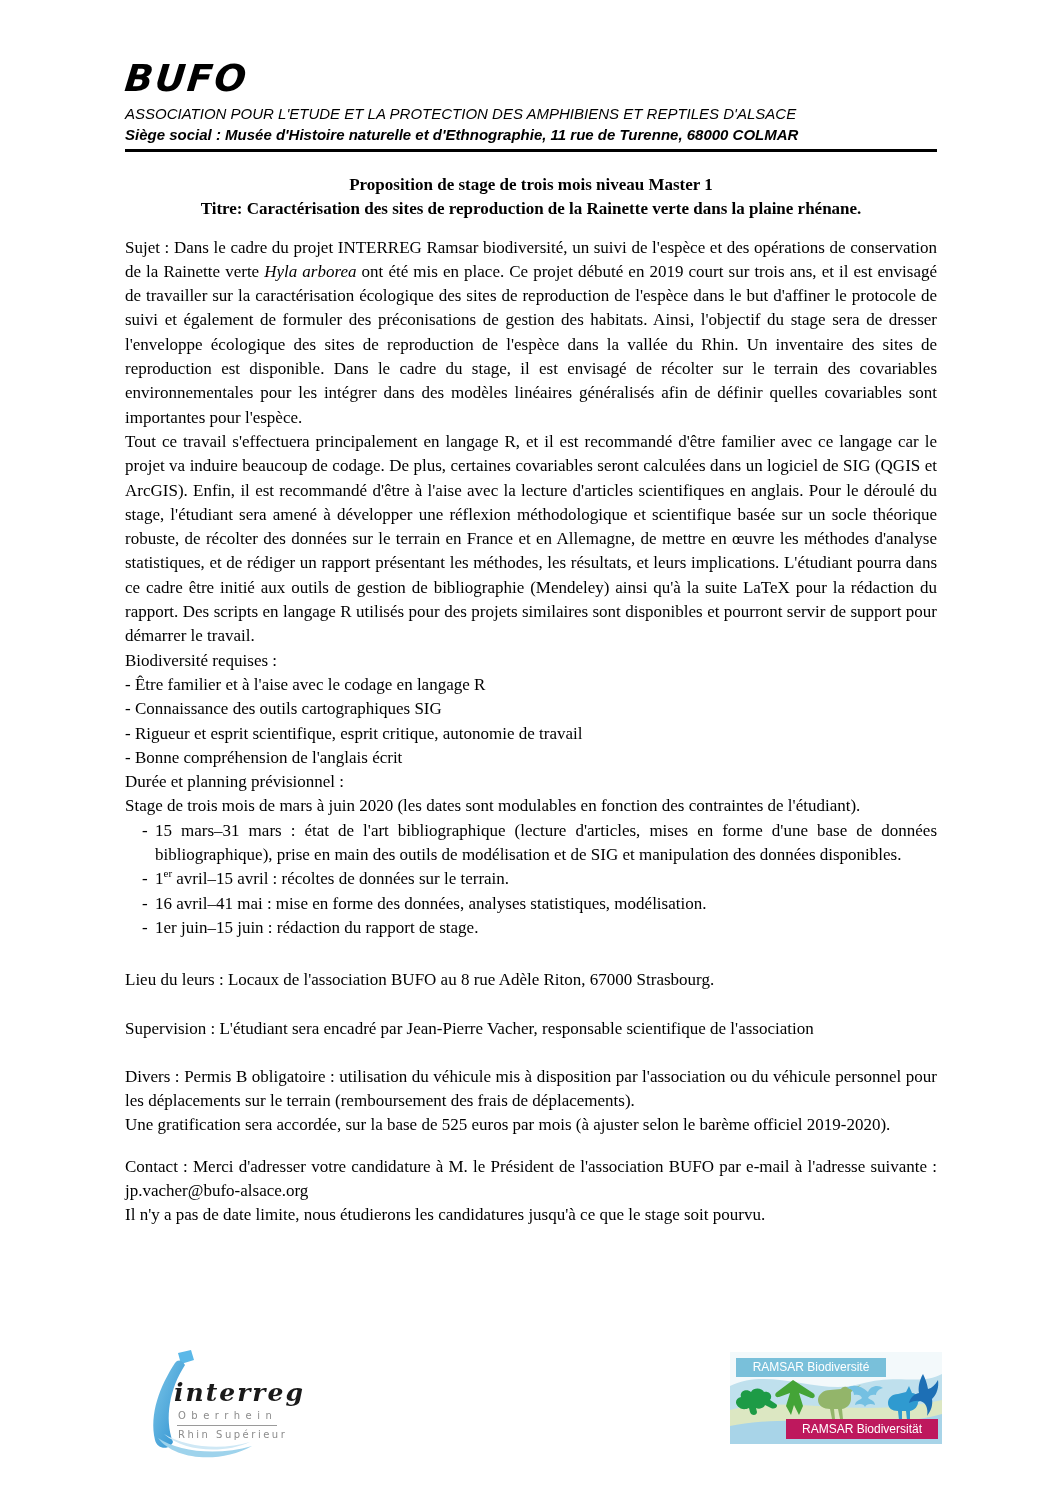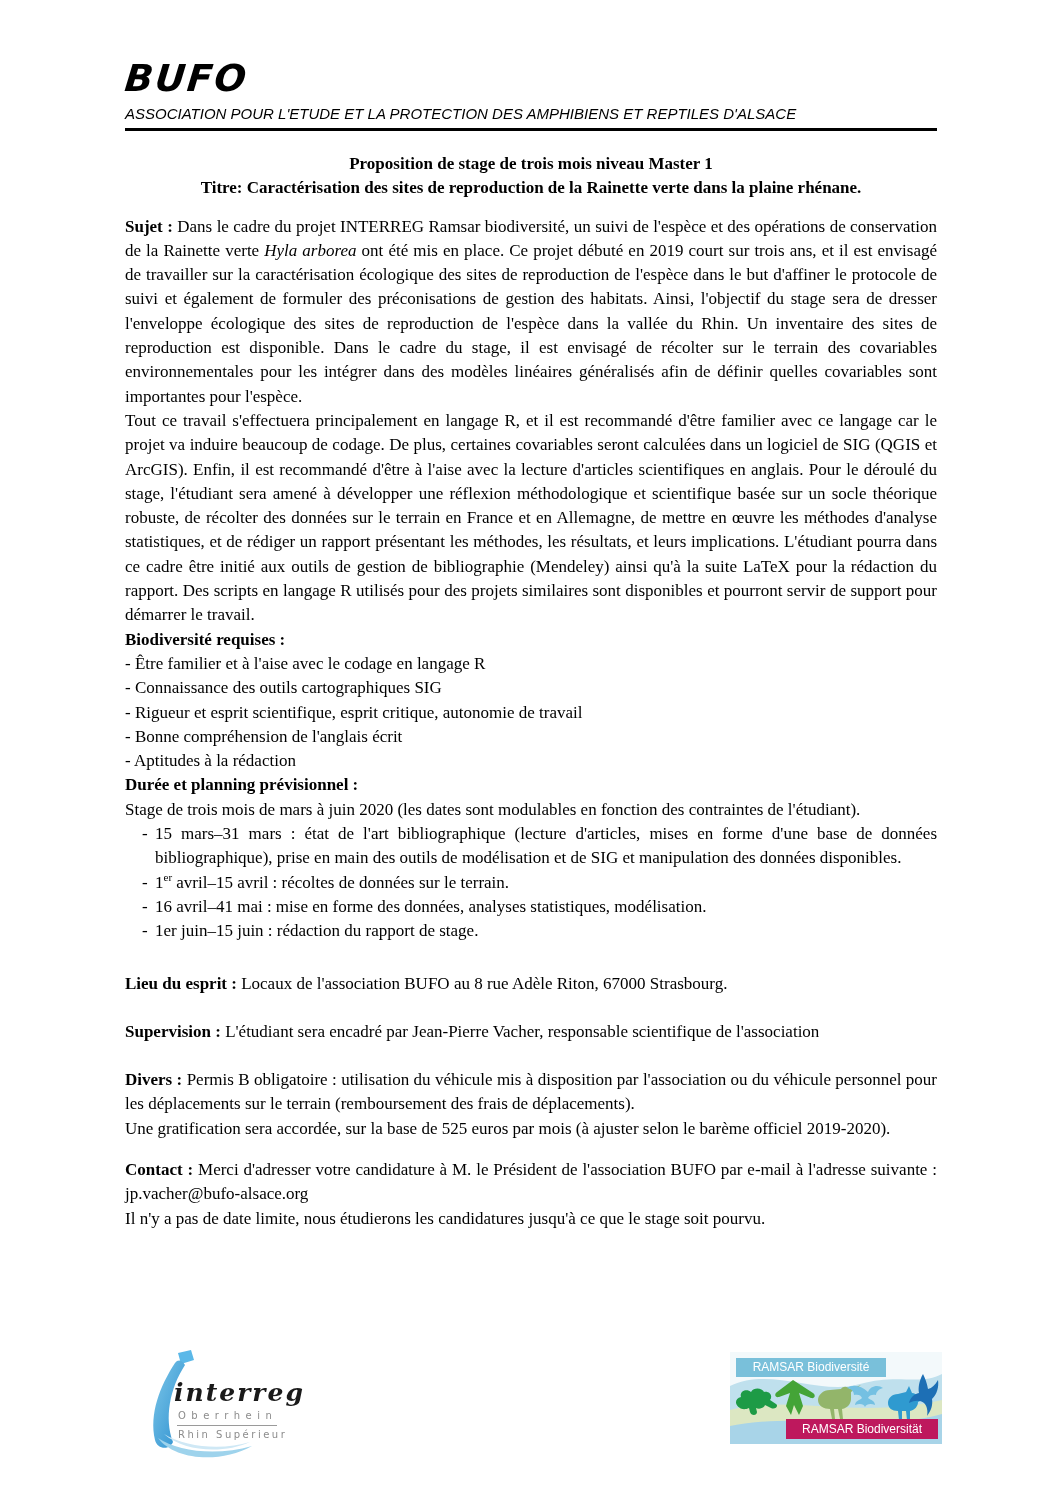--- a/index.html
+++ b/index.html
@@ -12,21 +12,21 @@
   .assoc-line{margin-top:4px;font-family:"Liberation Sans", sans-serif;font-style:italic;
               font-size:15px;line-height:20px;white-space:nowrap;}
   .siege-line{margin-top:1px;font-family:"Liberation Sans", sans-serif;font-style:italic;font-weight:bold;
               font-size:15px;line-height:20px;white-space:nowrap;}
   .header-rule{margin-top:4px;border:0;border-top:3.5px solid #000;width:100%;}
 
   .title-block{margin-top:21px;font-weight:bold;font-size:17px;line-height:24.3px;text-align:center;}
   .body-par{margin:0;font-size:17px;line-height:24.3px;text-align:justify;}
   .mt-par{margin-top:14px;}
   .section-gap{margin-top:24px;}
-  b{font-weight:bold;}
+  b{font-weight:normal;}
   .plain-line{margin:0;font-size:17px;line-height:24.3px;}
 
   .plan-item{display:flex;margin:0;font-size:17px;line-height:24.3px;}
   .plan-marker{width:30px;padding-left:17px;flex:0 0 auto;box-sizing:border-box;}
   .plan-text{flex:1;text-align:justify;}
   sup{font-size:11px;line-height:0;}
 
   .footer{position:absolute;left:130px;top:1350px;width:812px;height:110px;}
   
   .interreg{position:absolute;left:14px;top:0;width:150px;height:108px;}
@@ -47,38 +47,38 @@
               font-family:"Liberation Sans", sans-serif;font-size:12px;line-height:20px;text-align:center;}
 </style>
 </head>
 <body>
 
 <div class="page">
   <div class="content">
 
     <div class="bufo-logo">BUFO</div>
     <div class="assoc-line">ASSOCIATION POUR L'ETUDE ET LA PROTECTION DES AMPHIBIENS ET REPTILES D'ALSACE</div>
+    <div class="siege-line">Siège social : Musée d'Histoire naturelle et d'Ethnographie, 11 rue de Turenne, 68000 COLMAR</div>
     <hr class="header-rule">
 
     <div class="title-block">
       <div>Proposition de stage de trois mois niveau Master 1</div>
       <div>Titre: Caractérisation des sites de reproduction de la Rainette verte dans la plaine rhénane.</div>
     </div>
 
     <p class="body-par mt-par"><b>Sujet :</b><span> Dans le cadre du projet INTERREG Ramsar biodiversité, un suivi de l'espèce et des opérations de conservation de la Rainette verte </span><i>Hyla arborea</i><span> ont été mis en place. Ce projet débuté en 2019 court sur trois ans, et il est envisagé de travailler sur la caractérisation écologique des sites de reproduction de l'espèce dans le but d'affiner le protocole de suivi et également de formuler des préconisations de gestion des habitats. Ainsi, l'objectif du stage sera de dresser l'enveloppe écologique des sites de reproduction de l'espèce dans la vallée du Rhin. Un inventaire des sites de reproduction est disponible. Dans le cadre du stage, il est envisagé de récolter sur le terrain des covariables environnementales pour les intégrer dans des modèles linéaires généralisés afin de définir quelles covariables sont importantes pour l'espèce.</span></p>
 
     <p class="body-par">Tout ce travail s'effectuera principalement en langage R, et il est recommandé d'être familier avec ce langage car le projet va induire beaucoup de codage. De plus, certaines covariables seront calculées dans un logiciel de SIG (QGIS et ArcGIS). Enfin, il est recommandé d'être à l'aise avec la lecture d'articles scientifiques en anglais. Pour le déroulé du stage, l'étudiant sera amené à développer une réflexion méthodologique et scientifique basée sur un socle théorique robuste, de récolter des données sur le terrain en France et en Allemagne, de mettre en œuvre les méthodes d'analyse statistiques, et de rédiger un rapport présentant les méthodes, les résultats, et leurs implications. L'étudiant pourra dans ce cadre être initié aux outils de gestion de bibliographie (Mendeley) ainsi qu'à la suite LaTeX pour la rédaction du rapport. Des scripts en langage R utilisés pour des projets similaires sont disponibles et pourront servir de support pour démarrer le travail.</p>
 
     <p class="plain-line section-gap"><b>Biodiversité requises :</b></p>
     <div>
       <div class="plain-line">- Être familier et à l'aise avec le codage en langage R</div>
       <div class="plain-line">- Connaissance des outils cartographiques SIG</div>
       <div class="plain-line">- Rigueur et esprit scientifique, esprit critique, autonomie de travail</div>
       <div class="plain-line">- Bonne compréhension de l'anglais écrit</div>
-      <div class="plain-line">- Aptitudes à la rédaction</div>
     </div>
 
     <p class="plain-line section-gap"><b>Durée et planning prévisionnel :</b></p>
     <p class="body-par">Stage de trois mois de mars à juin 2020 (les dates sont modulables en fonction des contraintes de l'étudiant).</p>
     <div>
       <div class="plan-item">
         <span class="plan-marker">-</span>
         <span class="plan-text"><span>15 mars–31 mars : état de l'art bibliographique (lecture d'articles, mises en forme d'une base de données bibliographique), prise en main des outils de modélisation et de SIG et manipulation des données disponibles.</span><sup></sup><span></span></span>
       </div>
       <div class="plan-item">
@@ -88,21 +88,21 @@
       <div class="plan-item">
         <span class="plan-marker">-</span>
         <span class="plan-text"><span>16 avril–41 mai : mise en forme des données, analyses statistiques, modélisation.</span><sup></sup><span></span></span>
       </div>
       <div class="plan-item">
         <span class="plan-marker">-</span>
         <span class="plan-text"><span>1er juin–15 juin : rédaction du rapport de stage.</span><sup></sup><span></span></span>
       </div>
     </div>
 
-    <p class="body-par" style="margin-top:28px"><b>Lieu du esprit :</b><span> Locaux de l'association BUFO au 8 rue Adèle Riton, 67000 Strasbourg.</span></p>
+    <p class="body-par" style="margin-top:28px"><b>Lieu du leurs :</b><span> Locaux de l'association BUFO au 8 rue Adèle Riton, 67000 Strasbourg.</span></p>
 
     <p class="body-par section-gap"><b>Supervision :</b><span> L'étudiant sera encadré par Jean-Pierre Vacher, responsable scientifique de l'association</span></p>
 
     <p class="body-par section-gap"><b>Divers :</b><span> Permis B obligatoire : utilisation du véhicule mis à disposition par l'association ou du véhicule personnel pour les déplacements sur le terrain (remboursement des frais de déplacements).</span></p>
     <p class="body-par">Une gratification sera accordée, sur la base de 525 euros par mois (à ajuster selon le barème officiel 2019-2020).</p>
 
     <p class="body-par" style="margin-top:17px"><b>Contact :</b><span> Merci d'adresser votre candidature à M. le Président de l'association BUFO par e-mail à l'adresse suivante : jp.vacher@bufo-alsace.org</span></p>
     <p class="body-par">Il n'y a pas de date limite, nous étudierons les candidatures jusqu'à ce que le stage soit pourvu.</p>
 
   </div>

